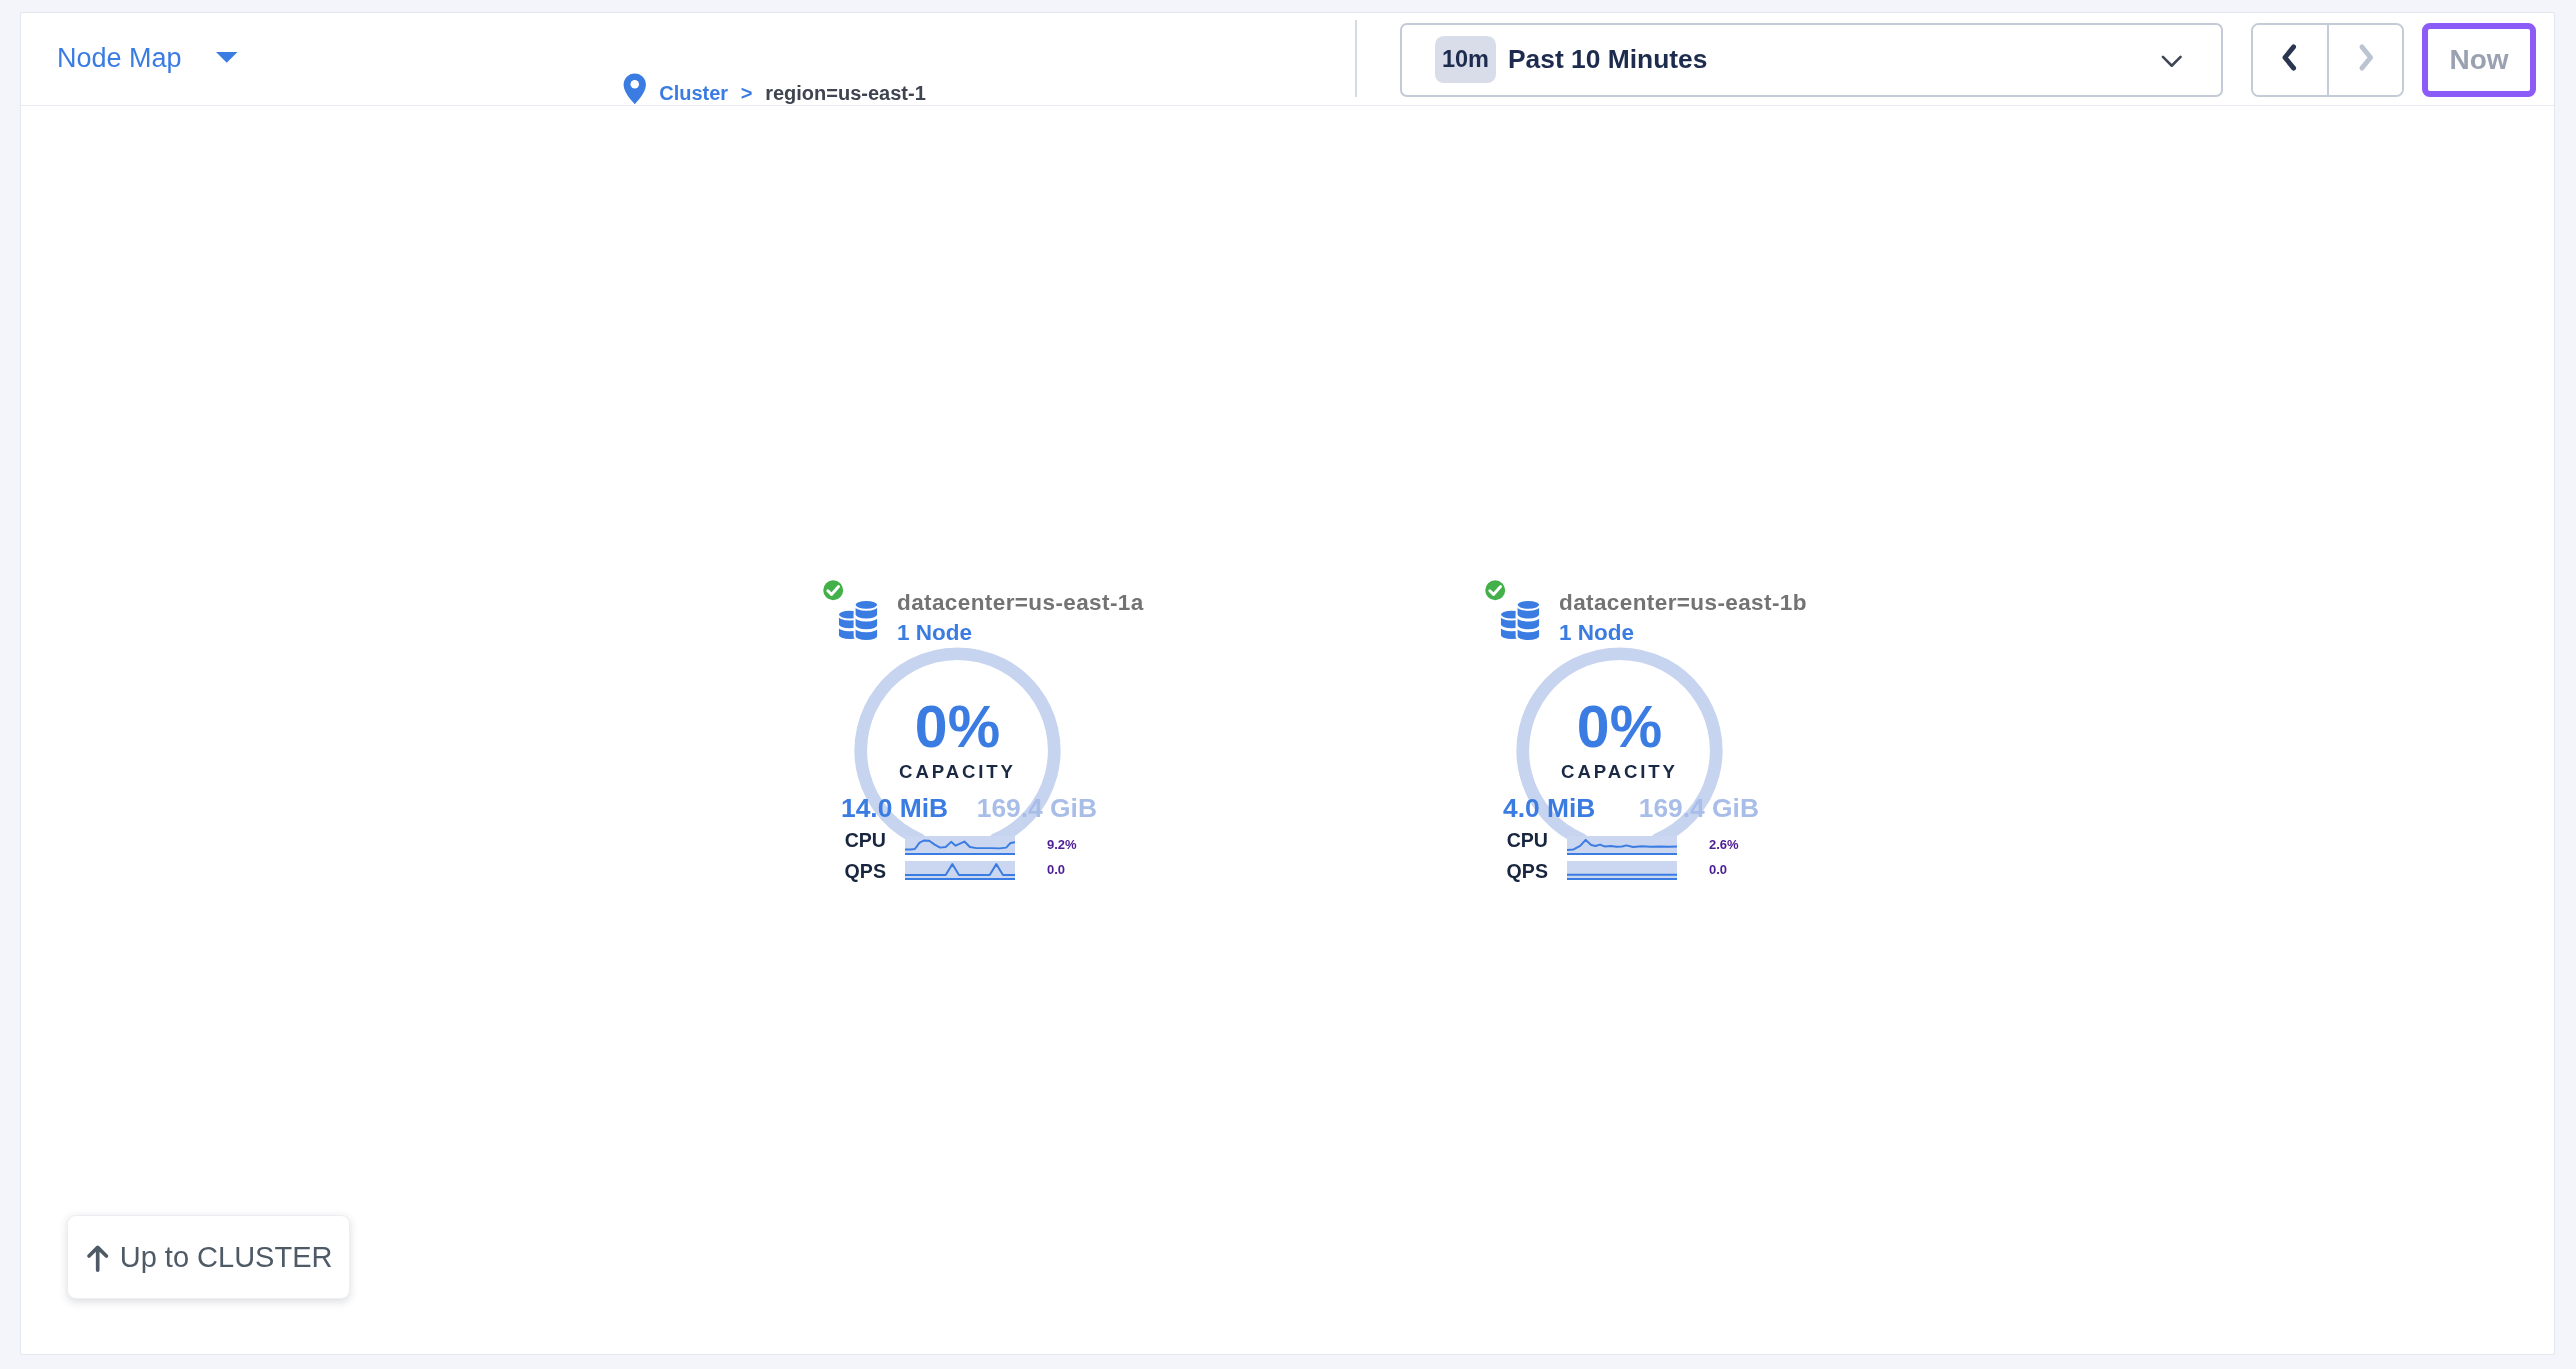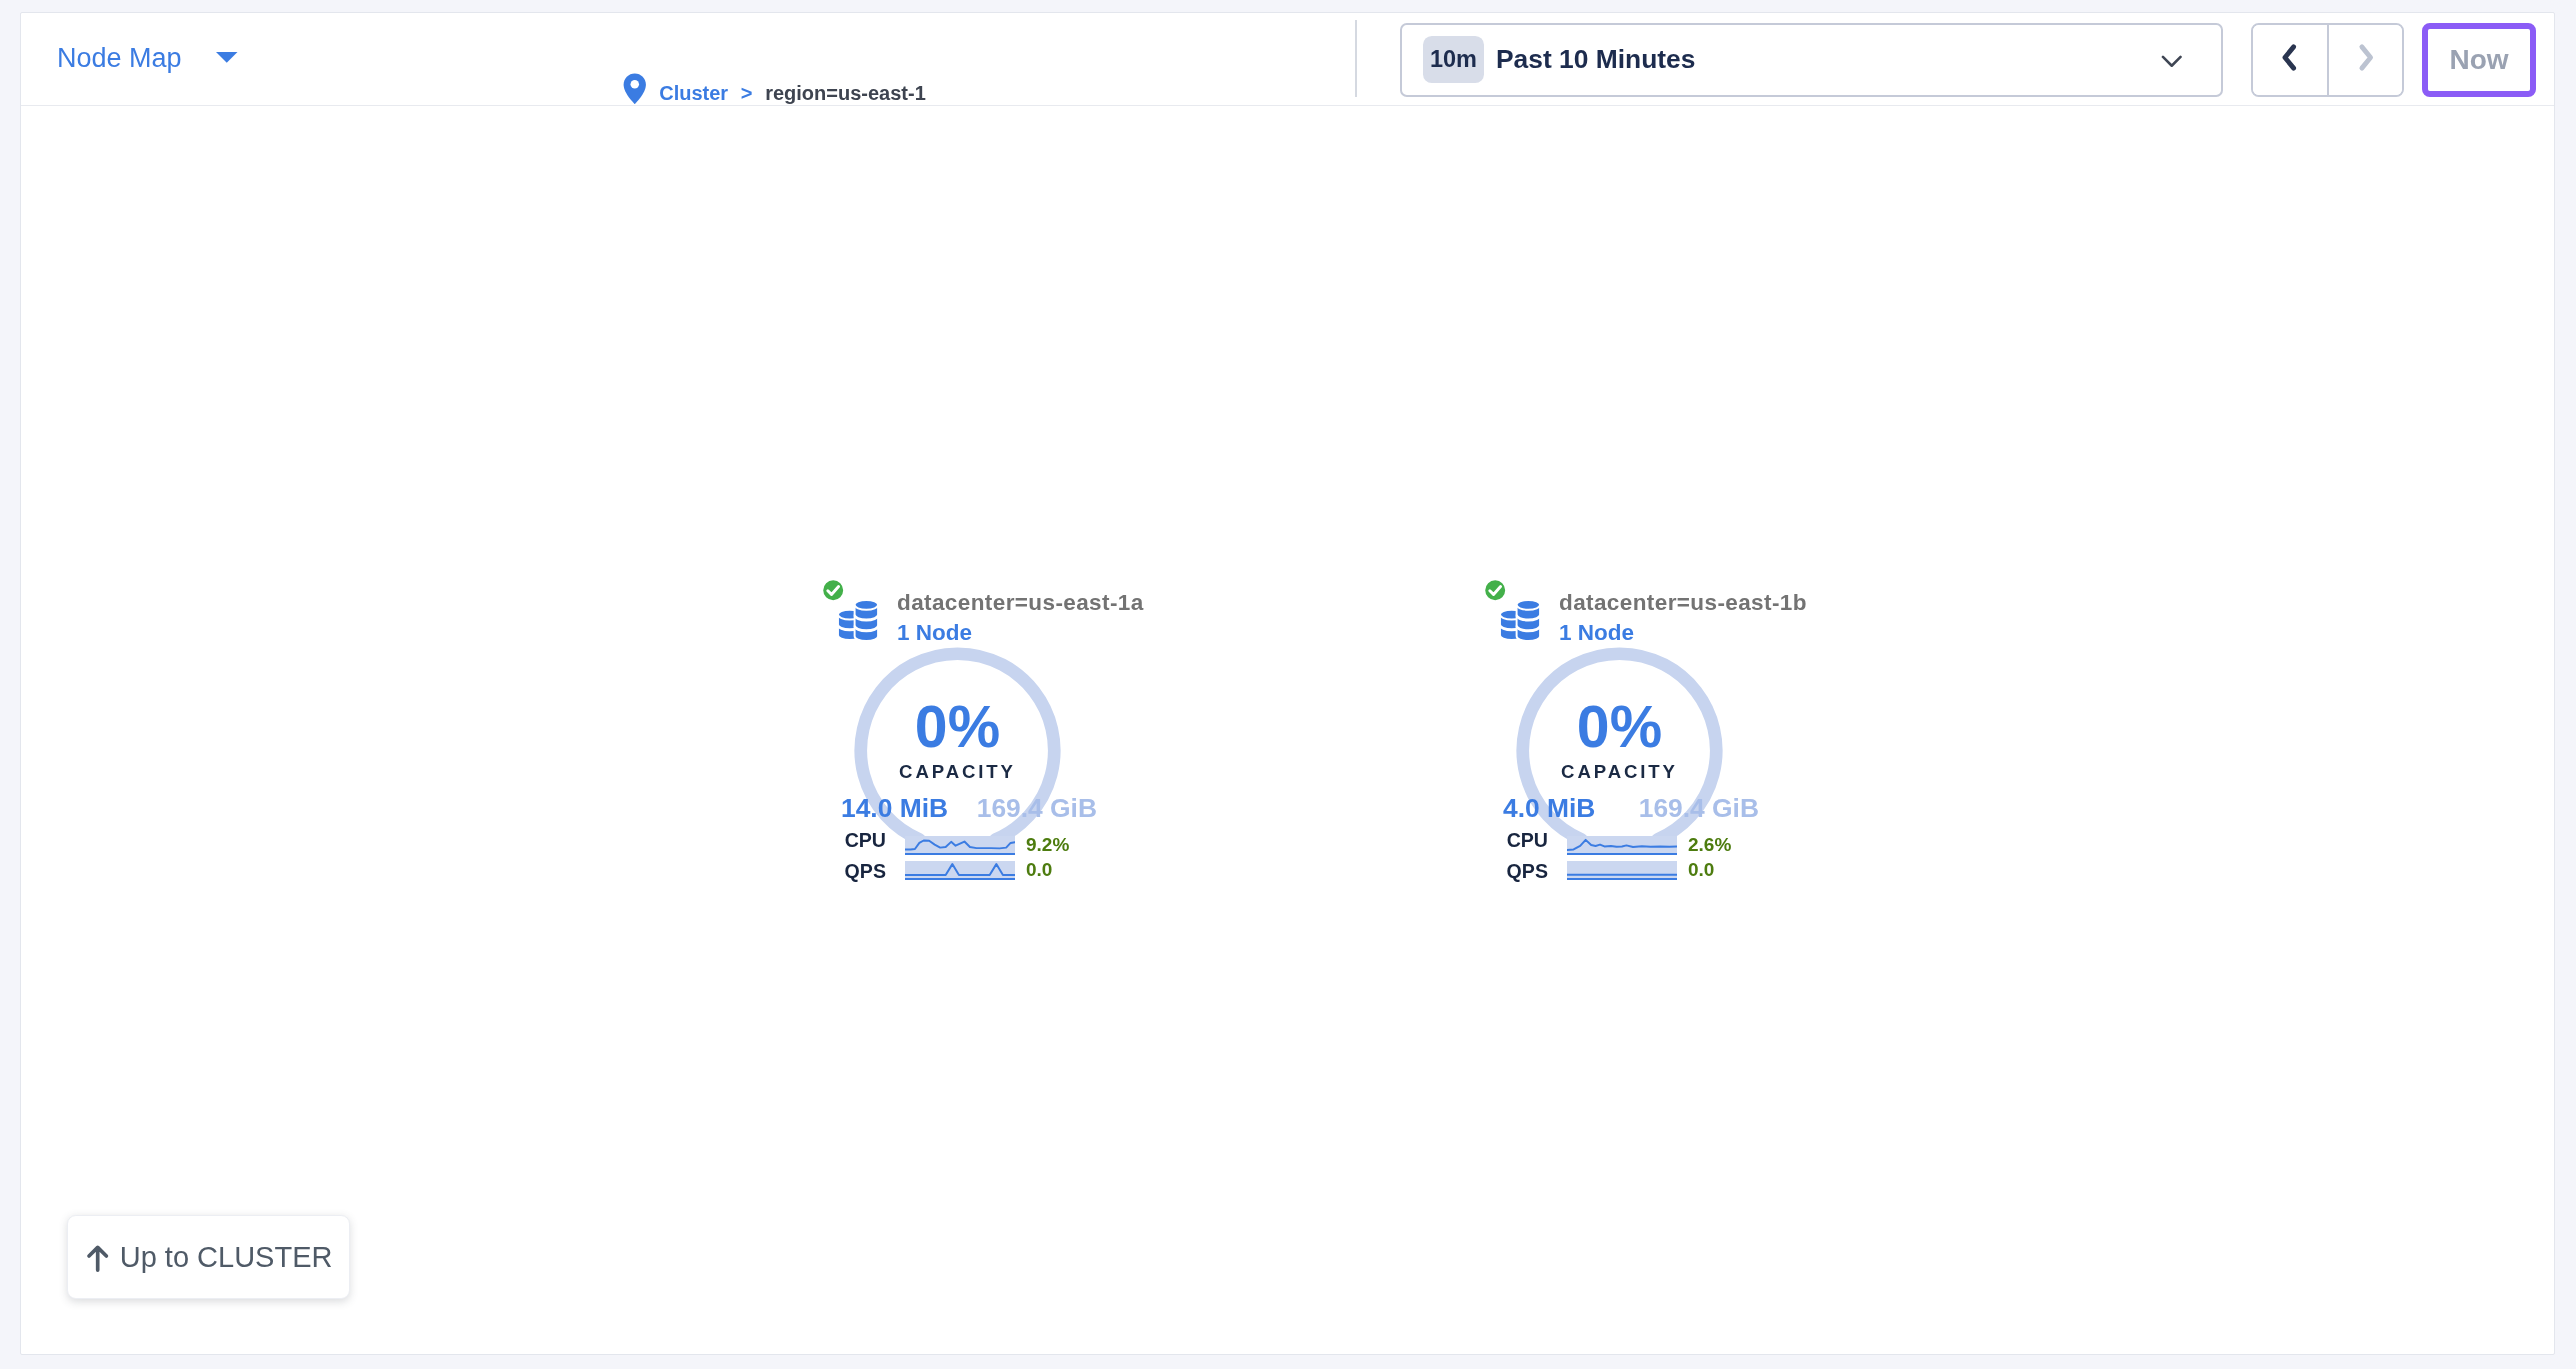--- a/index.html
+++ b/index.html
@@ -46,21 +46,21 @@
     position: absolute; left: 1355px; top: 19.6px;
     width: 2px; height: 77px; background: #d5d9e1;
   }
   .time-select {
     position: absolute; left: 1400px; top: 22.5px;
     width: 823px; height: 74px;
     background: #fff; border: 2px solid #c5cad8; border-radius: 6.8px;
     display: flex; align-items: center; cursor: pointer;
   }
   .time-badge {
-    margin-left: 21px; width: 61px; height: 47px;
+    margin-left: 33px; width: 61px; height: 47px;
     background: #d8dde9; border-radius: 8.8px;
     display: flex; align-items: center; justify-content: center;
     font-size: 23.5px; font-weight: 700; color: #1d2c4e;
   }
   .time-label { margin-left: 12px; font-size: 26.4px; font-weight: 600; color: #1d2c4e; }
   .time-chevron { position: absolute; right: 39px; top: 30px; }
 
   .nav-group {
     position: absolute; left: 2251px; top: 22.5px;
     width: 153px; height: 74px;
@@ -122,22 +122,22 @@
     font-size: 19.6px; font-weight: 700; color: #18253f; line-height: 19.6px;
   }
   .m-label.r1 { top: 256px; } .m-label.r2 { top: 287px; }
   .spark {
     position: absolute; left: 93px; width: 110px; height: 18.6px;
     background: #cbd7f0; border-bottom: 2px solid #3b7ce2;
   }
   .spark.r1 { top: 261px; } .spark.r2 { top: 286px; }
   .spark svg { display: block; }
   .m-value {
-    position: absolute; left: 214px;
-    font-size: 19px; font-weight: 700; color: #4d7c0f; line-height: 20.5px;
+    position: absolute; left: 235px;
+    font-size: 13px; font-weight: 700; color: #4c1d95; line-height: 20.5px;
   }
   .m-value.r1 { top: 260px; } .m-value.r2 { top: 285px; }
 
   
   .up-btn {
     position: absolute; left: 67px; top: 1215px;
     width: 283px; height: 84px;
     background: #fff; border: 1px solid #eceef3; border-radius: 8.8px;
     box-shadow: 0 2.9px 8.8px rgba(60, 64, 80, 0.18);
     display: flex; align-items: center; justify-content: center; gap: 9.8px;

